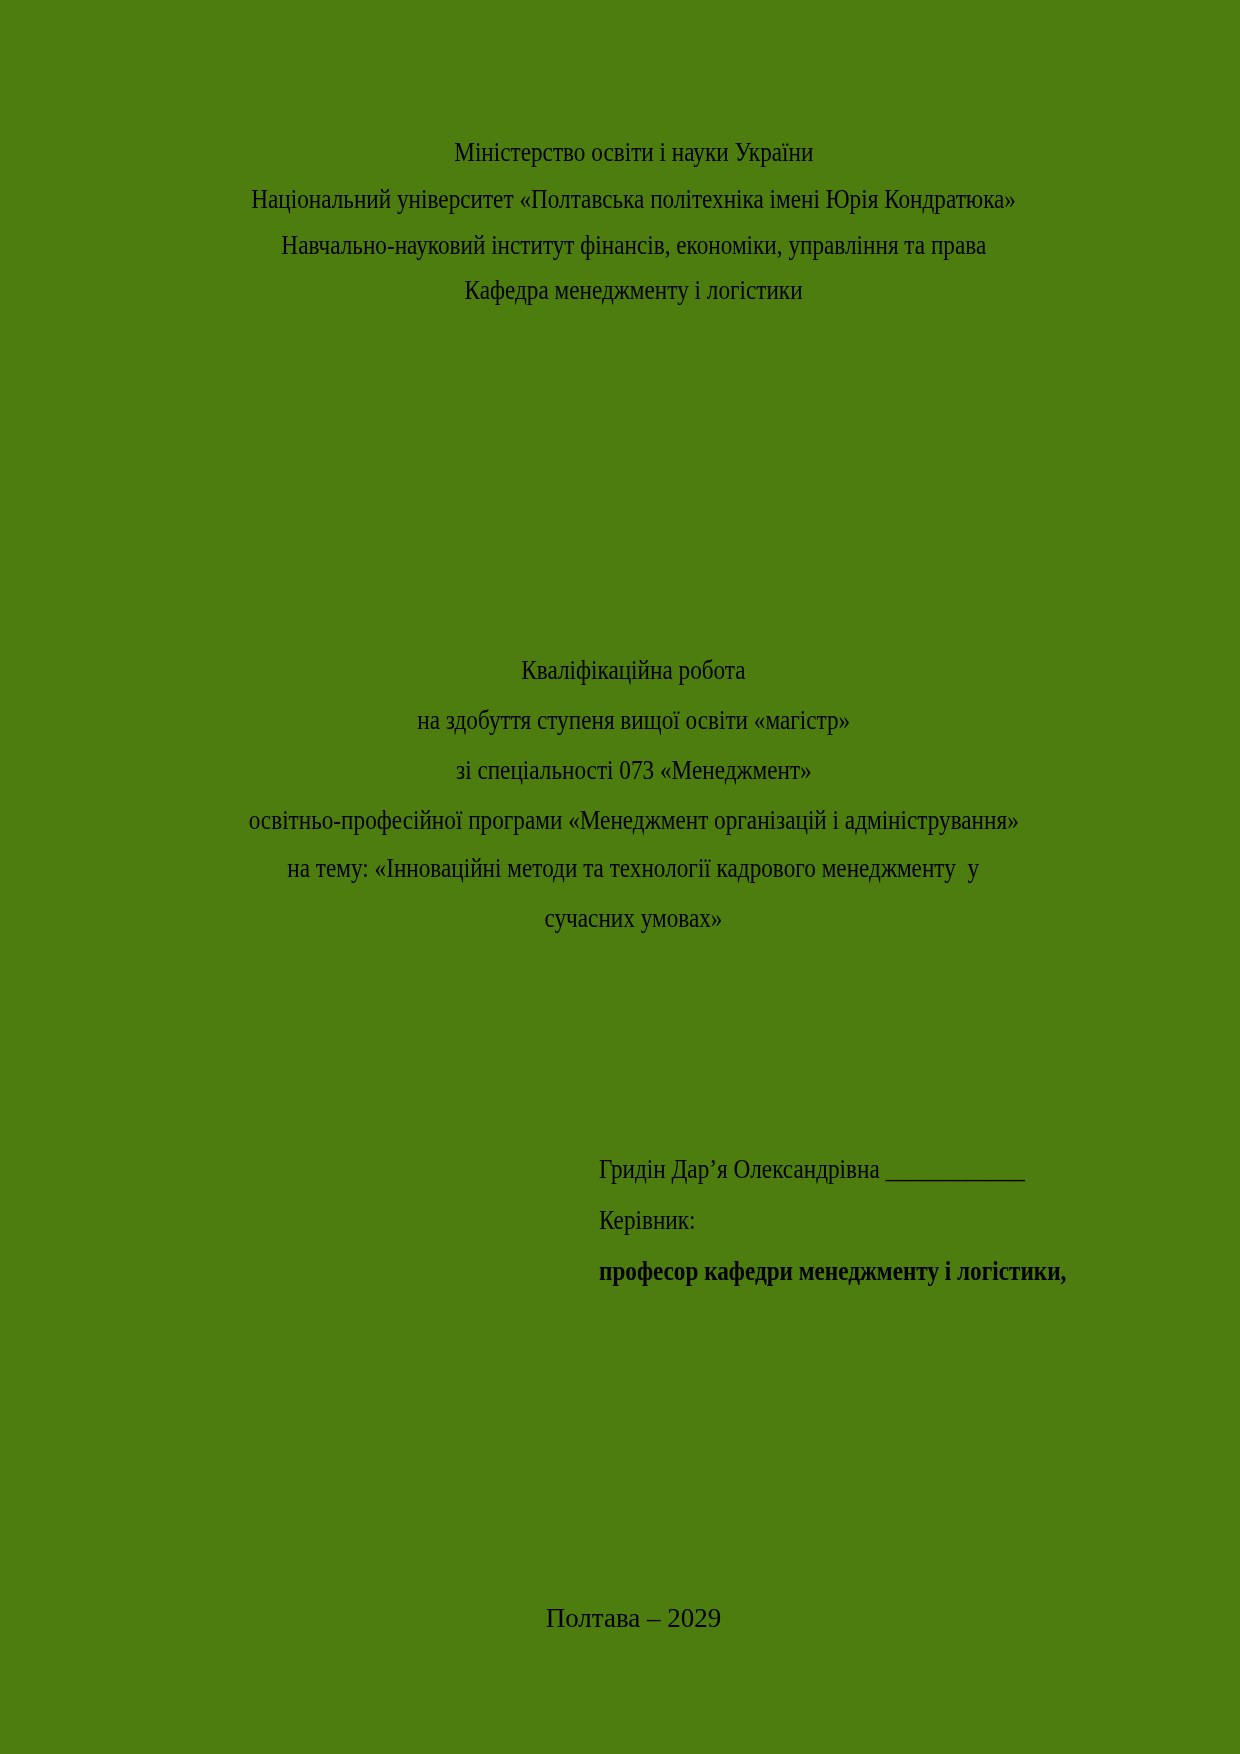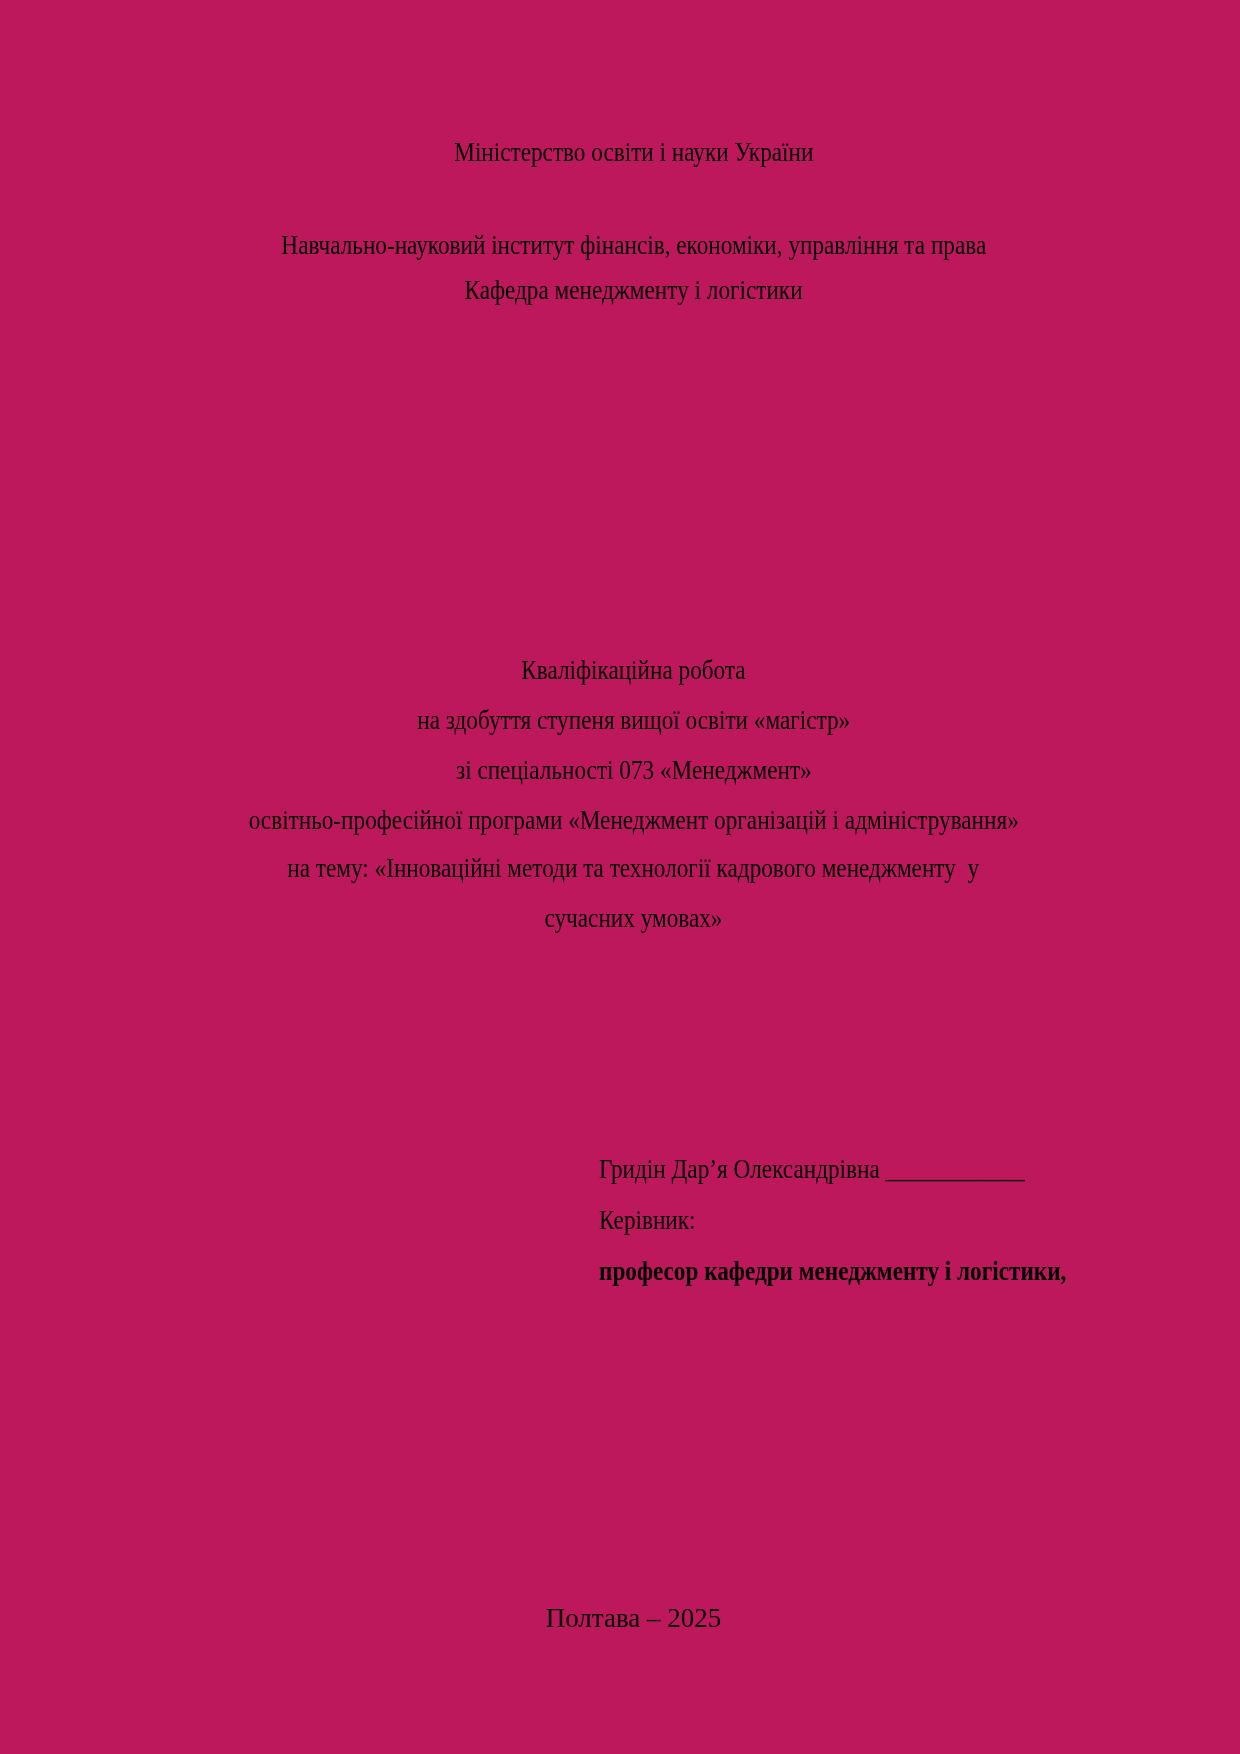--- a/index.html
+++ b/index.html
@@ -4,21 +4,21 @@
   <style>
     html, body {
       margin: 0;
       padding: 0;
       background: #ffffff;
     }
     .page {
       position: relative;
       width: 1240px;
       height: 1754px;
-      background: #be185d;
+      background: #4d7c0f;
       color: #000000;
       font-family: "Liberation Serif", "DejaVu Serif", serif;
       overflow: hidden;
     }
     .line {
       position: absolute;
       white-space: pre;
       font-size: 27px;
       line-height: 32px;
       color: #000;
@@ -41,20 +41,23 @@
       transform-origin: left center;
     }
   </style>
 </head>
 <body>
 
 <div class="page">
 
   <div class="line center" style="top:104px;">
     <span class="cond">Міністерство освіти і науки України</span>
+  </div>
+  <div class="line center" style="top:151px;">
+    <span class="cond">Національний університет «Полтавська політехніка імені Юрія Кондратюка»</span>
   </div>
   <div class="line center" style="top:197px;">
     <span class="cond">Навчально-науковий інститут фінансів, економіки, управління та права</span>
   </div>
   <div class="line center" style="top:242px;">
     <span class="cond">Кафедра менеджменту і логістики</span>
   </div>
 
   <div class="line center" style="top:622px;">
     <span class="cond">Кваліфікаційна робота</span>
@@ -79,16 +82,16 @@
     <span class="cond">Гридін Дар’я Олександрівна ____________</span>
   </div>
   <div class="line left-block" style="top:1172px;">
     <span class="cond">Керівник:</span>
   </div>
   <div class="line left-block" style="top:1223px;font-weight:bold;">
     <span class="cond">професор кафедри менеджменту і логістики,</span>
   </div>
 
   <div class="line center" style="top:1570px;">
-    <span>Полтава – 2025</span>
+    <span>Полтава – 2029</span>
   </div>
 
 </div>
 
 </body></html>

